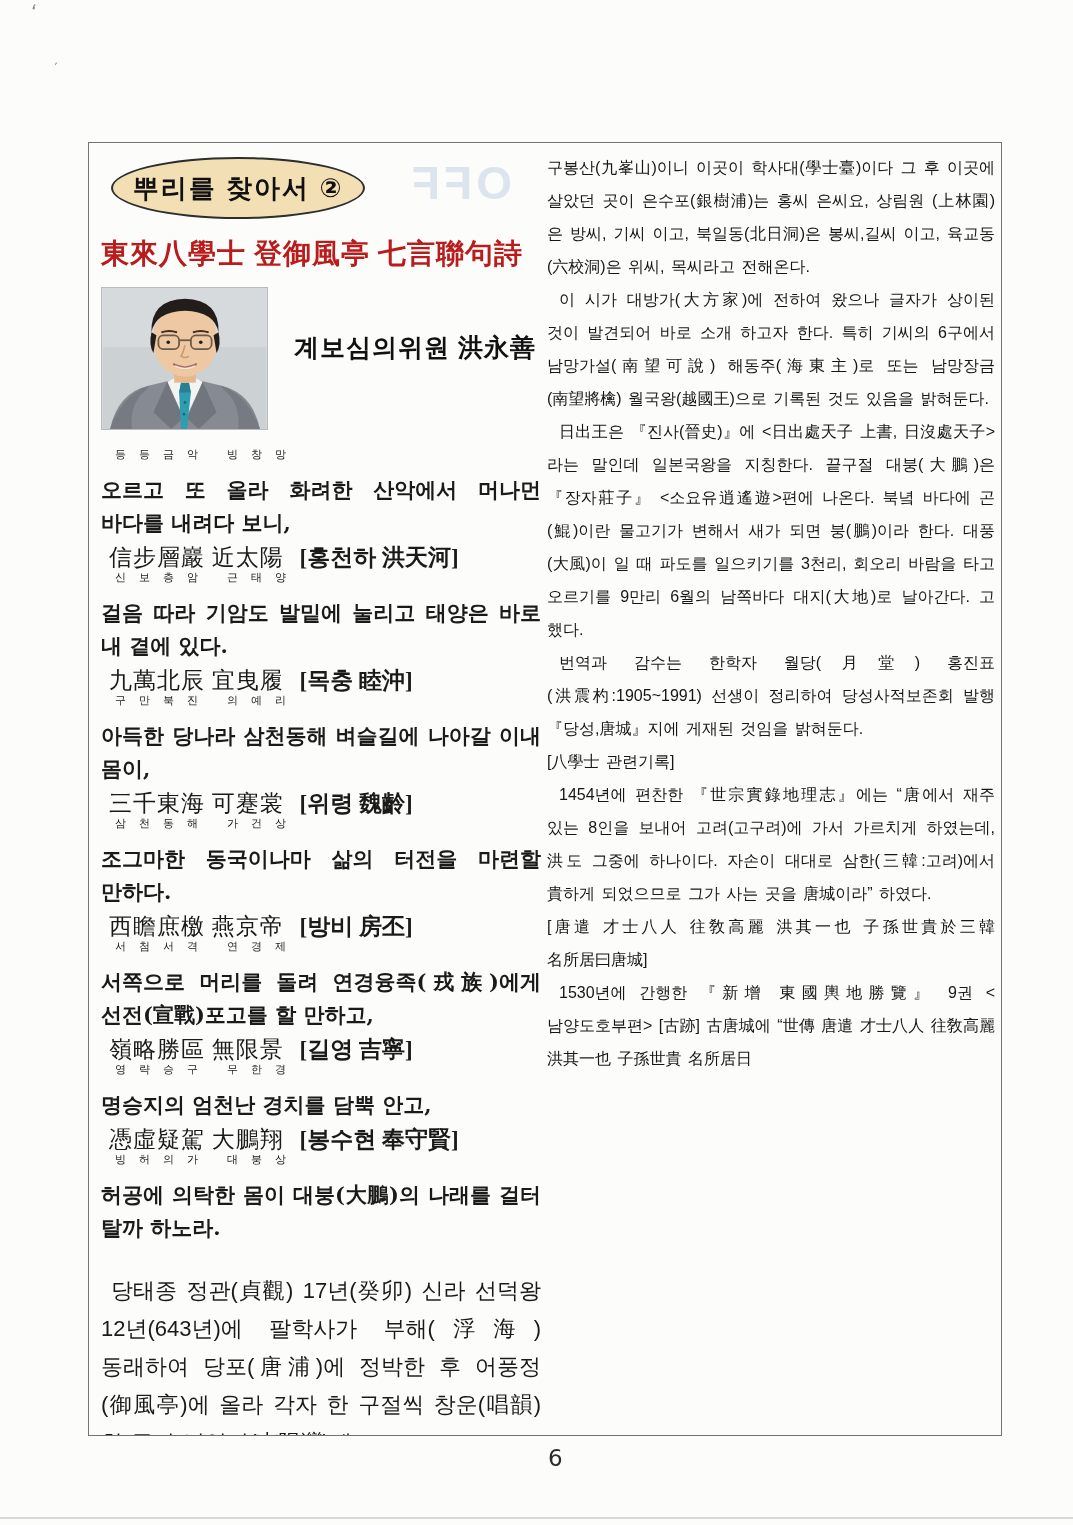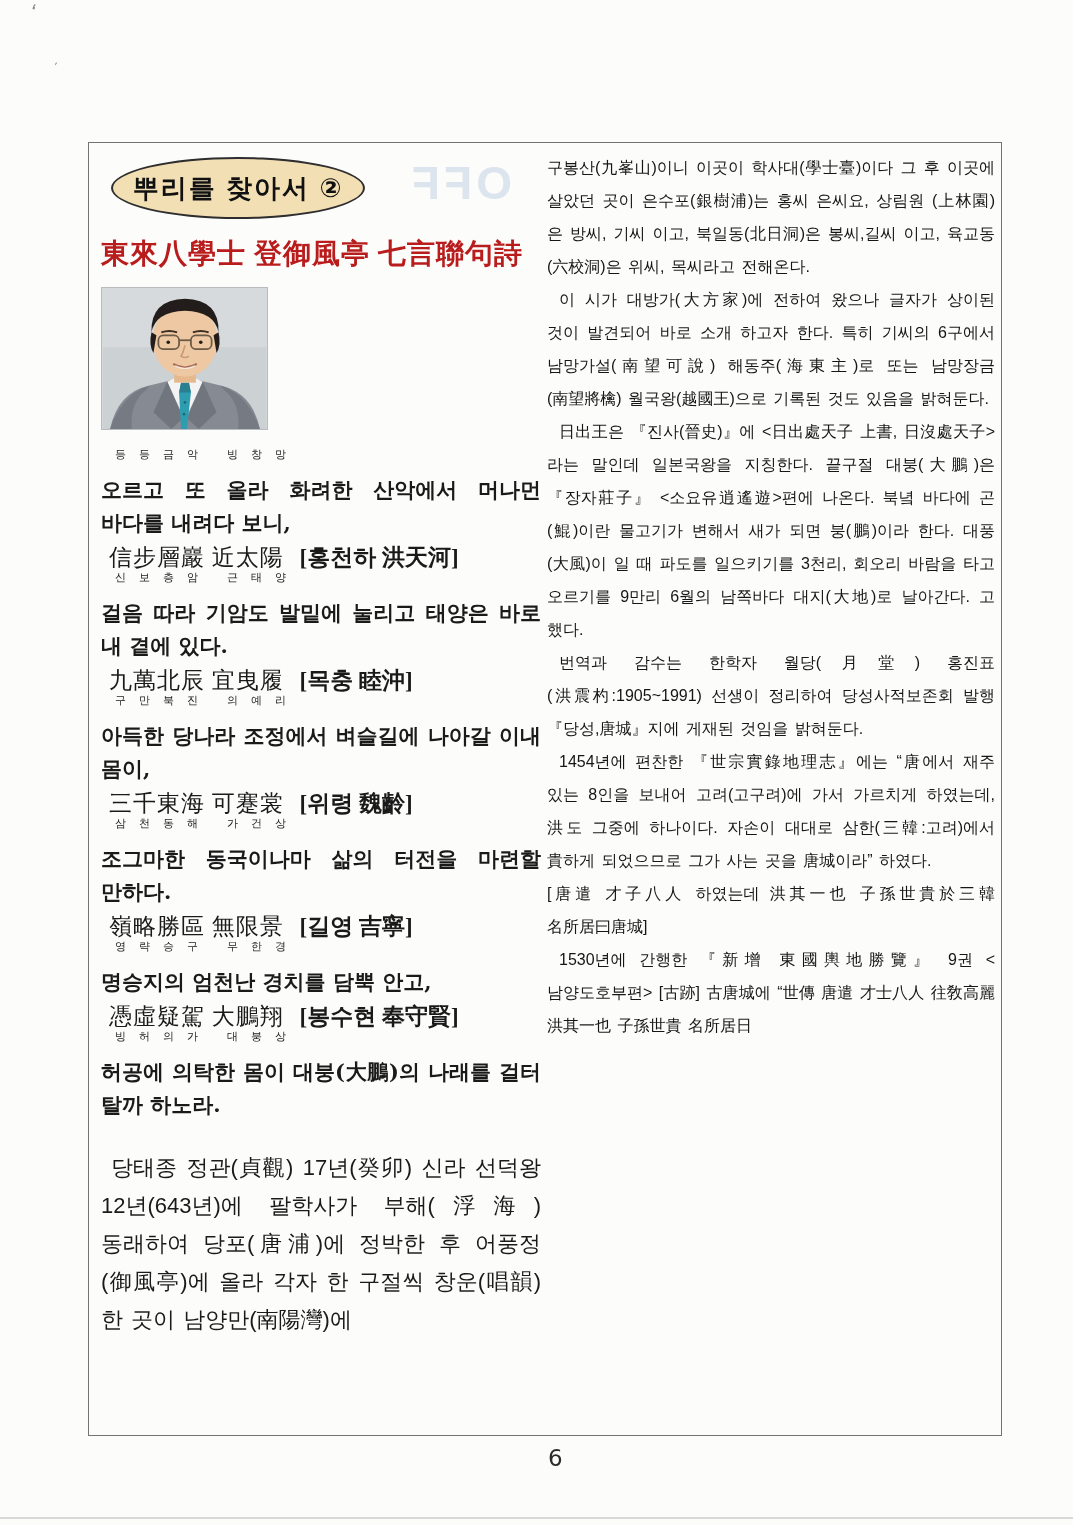--- a/index.html
+++ b/index.html
@@ -138,20 +138,21 @@
           <line x1="78" y1="53" x2="90" y2="53"></line>
         </g>
 
         <circle cx="67" cy="55" r="1.8" fill="#221d1a"></circle>
           <circle cx="100" cy="55" r="1.8" fill="#221d1a"></circle>
 
         <path d="M84,58 Q82,66 80,69 Q84,72 88,69" stroke="#c79a72" stroke-width="1.6" fill="none"></path>
         <path d="M72,77 Q84,84 96,77" stroke="#a86b56" stroke-width="2" fill="none"></path>
         <path d="M74,79 Q84,84 94,79" stroke="#ffffff" stroke-width="1.2" fill="none" opacity=".7"></path>
       </svg>
+      <div class="caption">계보심의위원 洪永善</div>
     </div>
 
     <div class="poem">
 
         <div class="stanza">
           <div class="ruby">등등금악  빙창망</div>
           <div class="trans">오르고 또 올라 화려한 산악에서 머나먼 바다를 내려다 보니,</div>
         </div>
 
         <div class="stanza">
@@ -162,32 +163,40 @@
           <div class="ruby">신보층암  근태양</div>
           <div class="trans">걸음 따라 기암도 발밑에 눌리고 태양은 바로 내 곁에 있다.</div>
         </div>
 
         <div class="stanza">
           <div class="hz-line">
             <span class="hz">九萬北辰 宜曳履</span>
             <span class="nm">[목충 睦沖]</span>
           </div>
           <div class="ruby">구만북진  의예리</div>
-          <div class="trans">아득한 당나라 조정에서 벼슬길에 나아갈 이내 몸이,</div>
+          <div class="trans">아득한 당나라 삼천동해 벼슬길에 나아갈 이내 몸이,</div>
         </div>
 
         <div class="stanza">
           <div class="hz-line">
             <span class="hz">三千東海 可蹇裳</span>
             <span class="nm">[위령 魏齡]</span>
           </div>
           <div class="ruby">삼천동해  가건상</div>
           <div class="trans">조그마한 동국이나마 삶의 터전을 마련할 만하다.</div>
         </div>
 
+        <div class="stanza">
+          <div class="hz-line">
+            <span class="hz">西瞻庶檄 燕京帝</span>
+            <span class="nm">[방비 房丕]</span>
+          </div>
+          <div class="ruby">서첨서격  연경제</div>
+          <div class="trans">서쪽으로 머리를 돌려 연경융족(戎族)에게 선전(宣戰)포고를 할 만하고,</div>
+        </div>
 
 
         <div class="stanza">
           <div class="hz-line">
             <span class="hz">嶺略勝區 無限景</span>
             <span class="nm">[길영 吉寧]</span>
           </div>
           <div class="ruby">영략승구  무한경</div>
           <div class="trans">명승지의 엄천난 경치를 담뿍 안고,</div>
         </div>
@@ -209,23 +218,24 @@
 
       <p class="rp flush">구봉산(九峯山)이니 이곳이 학사대(學士臺)이다 그 후 이곳에 살았던 곳이 은수포(銀樹浦)는 홍씨 은씨요, 상림원 (上林園)은 방씨, 기씨 이고, 북일동(北日洞)은 봉씨,길씨 이고, 육교동(六校洞)은 위씨, 목씨라고 전해온다.</p>
 
       <p class="rp indent">이 시가 대방가(大方家)에 전하여 왔으나 글자가 상이된 것이 발견되어 바로 소개 하고자 한다. 특히 기씨의 6구에서 남망가설(南望可說) 해동주(海東主)로 또는 남망장금(南望將檎) 월국왕(越國王)으로 기록된 것도 있음을 밝혀둔다.</p>
 
 
       <p class="rp indent">日出王은 『진사(晉史)』에 &lt;日出處天子 上書, 日沒處天子&gt;라는 말인데 일본국왕을 지칭한다. 끝구절 대붕(大鵬)은 『장자莊子』 &lt;소요유逍遙遊&gt;편에 나온다. 북녘 바다에 곤(鯤)이란 물고기가 변해서 새가 되면 붕(鵬)이라 한다. 대풍(大風)이 일 때 파도를 일으키기를 3천리, 회오리 바람을 타고 오르기를 9만리 6월의 남쪽바다 대지(大地)로 날아간다. 고 했다.</p>
 
       <p class="rp indent">번역과 감수는 한학자 월당(月堂) 홍진표(洪震杓:1905~1991) 선생이 정리하여 당성사적보존회 발행 『당성,唐城』지에 게재된 것임을 밝혀둔다.</p>
 
+      <p class="rp flush">[八學士 관련기록]</p>
 
       <p class="rp indent">1454년에 편찬한 『世宗實錄地理志』에는 “唐에서 재주 있는 8인을 보내어 고려(고구려)에 가서 가르치게 하였는데, 洪도 그중에 하나이다. 자손이 대대로 삼한(三韓:고려)에서 貴하게 되었으므로 그가 사는 곳을 唐城이라” 하였다.</p>
 
-      <p class="rp flush">[唐遣 才子八人 하였는데 洪其一也 子孫世貴於三韓 名所居曰唐城]</p>
+      <p class="rp flush">[唐遣 才士八人 往敎高麗 洪其一也 子孫世貴於三韓 名所居曰唐城]</p>
 
       <p class="rp indent">1530년에 간행한 『新增 東國輿地勝覽』 9권 &lt;남양도호부편&gt; [古跡] 古唐城에 “世傳 唐遣 才士八人 往敎高麗 洪其一也 子孫世貴 名所居日</p>
     </div>
 
 </div>
 
 <div class="pageno">6</div>
 
 </body></html>

